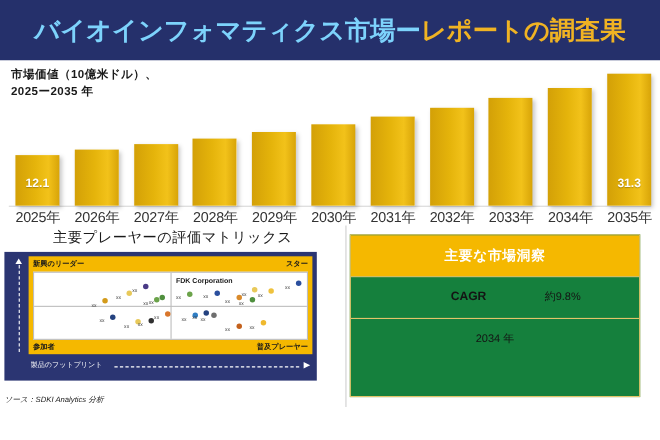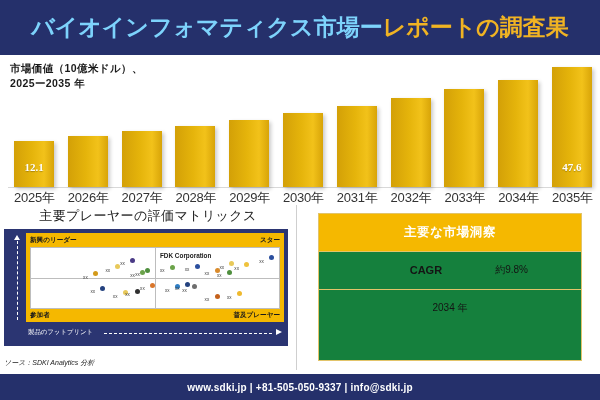--- a/index.html
+++ b/index.html
@@ -32,21 +32,21 @@
     position:absolute;left:10px;top:6px;
     font-size:10.5px;color:#1a1a1a;line-height:1.45;font-weight:bold;
     letter-spacing:.4px;white-space:pre-line;
   }
   .bars{
     position:absolute;left:14px;right:8px;bottom:18px;top:6px;
     display:flex;align-items:flex-end;justify-content:space-between;
   }
   .bar-col{
     position:relative;width:40px;height:100%;
-    display:flex;flex-direction:column;justify-content:flex-end;align-items:center;font-family:Liberation Serif, serif;
+    display:flex;flex-direction:column;justify-content:flex-end;align-items:center;
   }
   .bar{
     width:40px;
     background:linear-gradient(90deg,#d3a007 0%,#e5b40b 45%,#f2c21a 75%,#d8a408 100%);
     box-shadow:2px 2px 4px rgba(0,0,0,.22);
     position:relative;
   }
   .bar-value{
     position:absolute;left:0;right:0;bottom:14px;
     text-align:center;color:#fff;font-size:11px;font-weight:bold;
@@ -61,20 +61,21 @@
   }
   .xlabel{
     width:40px;text-align:center;font-size:13px;color:#333;
     letter-spacing:-.2px;white-space:nowrap;
   }
 
   
   .matrix-panel{
     position:absolute;left:0;top:205px;width:296px;height:165px;background:#fff;
     border-right:1px solid #cfcfcf;
+    padding-left:18px;
   }
   .matrix-title{
     position:absolute;left:0;right:0;top:2px;text-align:center;
     font-size:13px;color:#1a1a1a;font-weight:normal;letter-spacing:.4px;
   }
   .matrix-box{
     position:absolute;left:4px;top:24px;width:284px;height:117px;
     background:#2b3572;
     box-sizing:border-box;
   }
@@ -203,21 +204,21 @@
           <div class="bar" style="height: 89px;"></div>
         </div>
         <div class="bar-col">
           <div class="bar" style="height: 98px;"></div>
         </div>
         <div class="bar-col">
           <div class="bar" style="height: 107px;"></div>
         </div>
         <div class="bar-col">
           <div class="bar" style="height: 120px;">
-            <div class="bar-value">47.6</div>
+            <div class="bar-value">31.3</div>
           </div>
         </div>
       </div>
     <div class="xlabels" id="xlabels">
         <div class="xlabel">2025年</div>
         <div class="xlabel">2026年</div>
         <div class="xlabel">2027年</div>
         <div class="xlabel">2028年</div>
         <div class="xlabel">2029年</div>
         <div class="xlabel">2030年</div>
@@ -311,17 +312,14 @@
         <div class="ins-row">
           <div class="ins-key">CAGR</div>
           <div class="ins-val">約9.8%</div>
         </div>
         <div class="ins-row">
           <div class="ins-val">2034 年</div>
         </div>
       </div>
   </div>
 
-  <div class="footer">
-    <span class="footer-text">www.sdki.jp | +81-505-050-9337 | info@sdki.jp</span>
-  </div>
 
 </div>
 
 </body></html>

